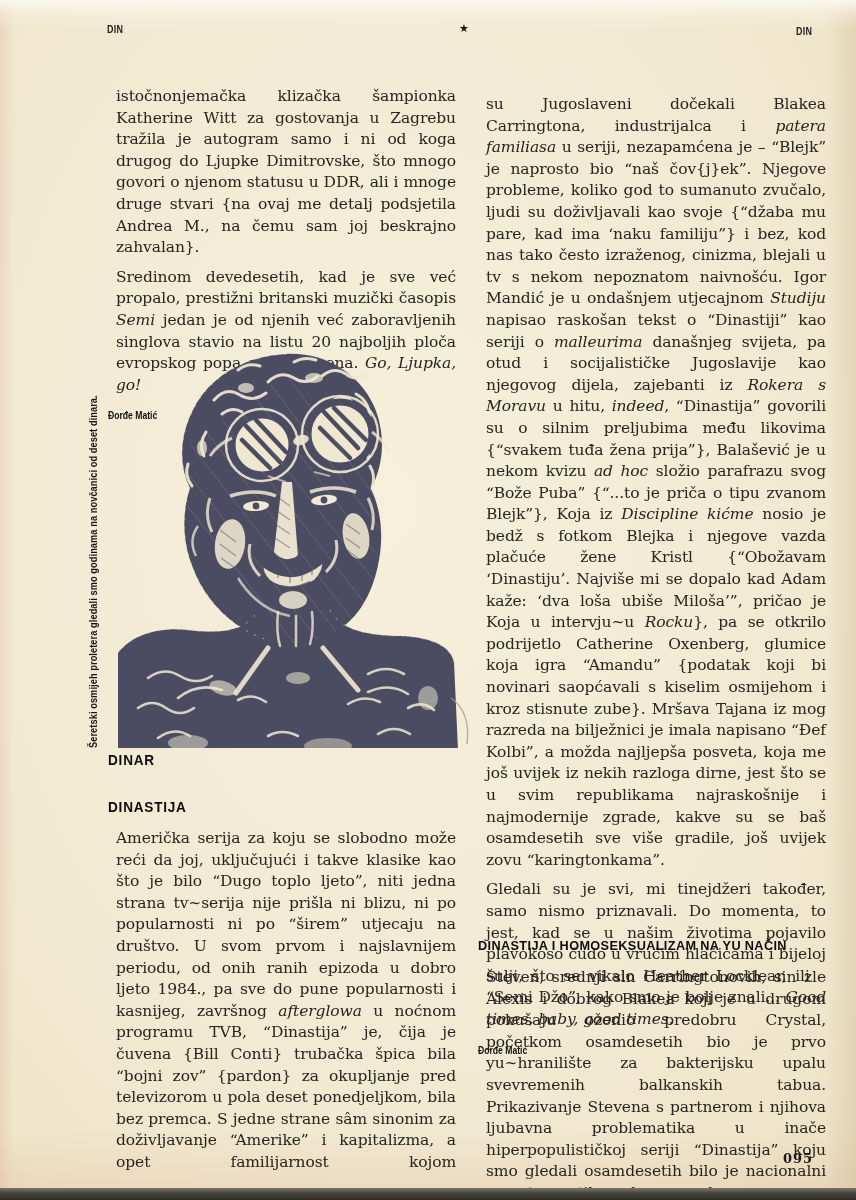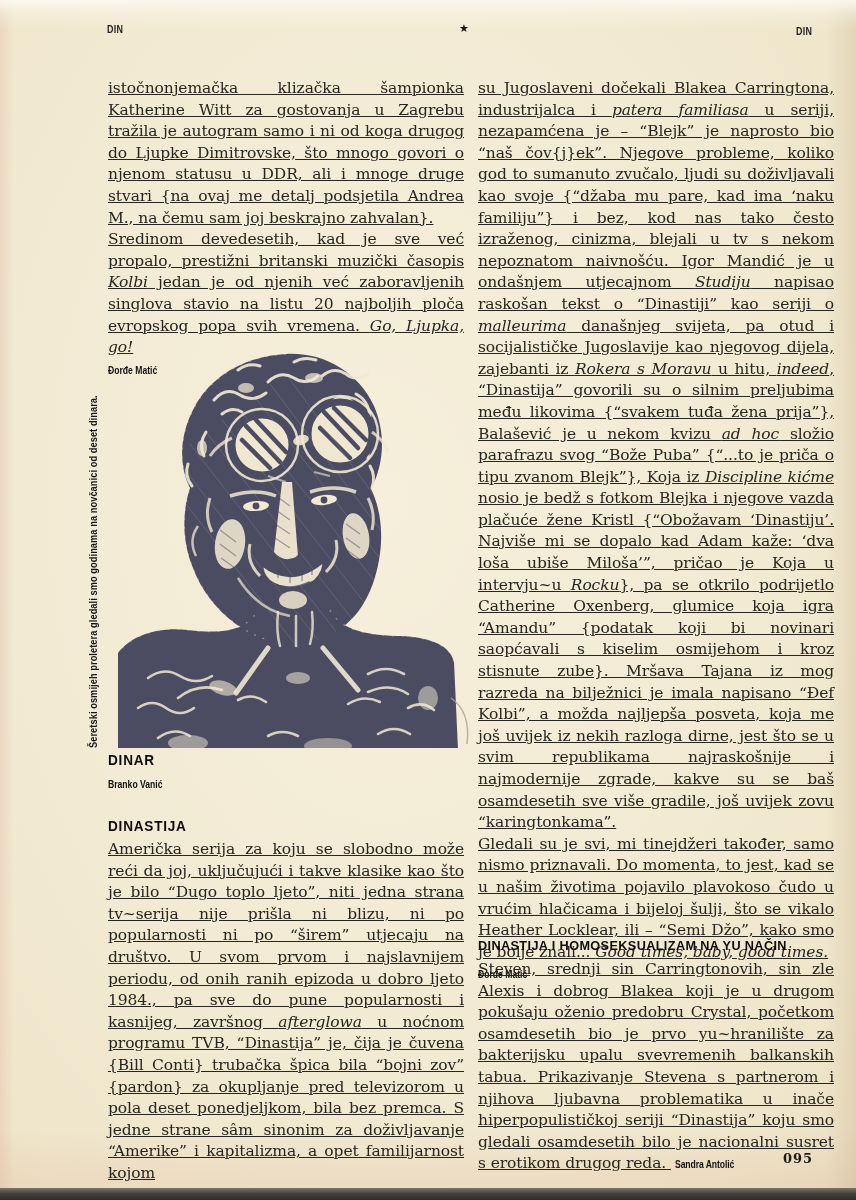--- a/index.html
+++ b/index.html
@@ -15,22 +15,22 @@
   }
   .page{position:absolute;inset:0;border-radius:29px;}
   .din{
     position:absolute;font-family:"Liberation Sans",sans-serif;font-weight:bold;
     font-size:10.5px;letter-spacing:.4px;color:#1e1e1e;
     transform:scaleX(.85);transform-origin:0 0;
   }
   .star{position:absolute;left:459px;top:22px;font-size:11px;color:#181818;font-family:"DejaVu Sans",sans-serif;}
   .col{position:absolute;width:356px;}
   .body-text{
-    margin:0;font-size:15.5px;line-height:21.6px;color:#26251f;
-    text-align:justify;letter-spacing:-.1px;text-decoration:underline;
+    margin:8px;font-size:15.5px;line-height:21.6px;color:#26251f;
+    text-align:justify;letter-spacing:-.1px;
   }
   .body-text i{font-style:italic;}
   .justify-last{text-align-last:justify;}
   .entry-heading{
     display:inline-block;margin:0 0 5px 0;
     font-family:"Liberation Sans",sans-serif;font-weight:bold;
     font-size:14px;line-height:16px;letter-spacing:.8px;color:#0c0c0c;
     transform:scaleX(.97);transform-origin:0 50%;
   }
   .entry-heading.wide{font-size:13.5px;letter-spacing:.4px;white-space:nowrap;transform:scaleX(.94);}
@@ -65,21 +65,21 @@
 <div class="page">
 
   <span class="din" style="left:107px;top:23px">DIN</span>
   <span class="star">★</span>
   <span class="din" style="left:796px;top:25px">DIN</span>
 
   <div class="vertical-caption">Šeretski osmijeh proletera gledali smo godinama na novčanici od deset dinara.</div>
 
   <div class="col" style="left:108px;top:78px">
     <p class="body-text">istočnonjemačka klizačka šampionka Katherine Witt za gostovanja u Zagrebu tražila je autogram samo i ni od koga drugog do Ljupke Dimitrovske, što mnogo govori o njenom statusu u DDR, ali i mnoge druge stvari {na ovaj me detalj podsjetila Andrea M., na čemu sam joj beskrajno zahvalan}.</p>
-    <p class="body-text">Sredinom devedesetih, kad je sve već propalo, prestižni britanski muzički časopis <i>Kolbi</i> jedan je od njenih već zaboravljenih singlova stavio na listu 20 najboljih ploča evropskog popa svih vremena. <i>Go, Ljupka, go!</i></p>
+    <p class="body-text">Sredinom devedesetih, kad je sve već propalo, prestižni britanski muzički časopis <i>Semi</i> jedan je od njenih već zaboravljenih singlova stavio na listu 20 najboljih ploča evropskog popa svih vremena. <i>Go, Ljupka, go!</i></p>
     <div><span class="byline">Đorđe Matić</span></div>
   </div>
 
   <figure class="illustration">
     <svg width="344" height="400" viewBox="0 0 344 400">
       <defs>
         <clipPath id="clip-head">
           <path d="M168,6 C130,8 94,26 76,60 C62,86 60,116 72,140 C64,164 64,194 75,220 C87,252 114,280 147,291 L150,306 L206,306 L209,288 C238,276 255,247 261,212 C266,185 262,159 253,141 C266,116 268,86 256,58 C240,24 206,4 168,6 Z"></path>
         </clipPath>
         <clipPath id="clip-torso">
@@ -221,30 +221,29 @@
         <path d="M136,48 L268,218"></path>
           <path d="M152,36 L270,192"></path>
           <path d="M168,26 L268,164"></path>
       </g>
     </svg>
   </figure>
 
   <div class="col" style="left:108px;top:750px">
     <section class="entry">
       <h3 class="entry-heading">DINAR</h3>
-      <div><span class="byline">Branko Vanić</span></div>
     </section>
     <div class="gap-entry"></div>
     <section class="entry">
       <h3 class="entry-heading">DINASTIJA</h3>
       <p class="body-text justify-last">Američka serija za koju se slobodno može reći da joj, uključujući i takve klasike kao što je bilo “Dugo toplo ljeto”, niti jedna strana tv~serija nije prišla ni blizu, ni po popularnosti ni po “širem” utjecaju na društvo. U svom prvom i najslavnijem periodu, od onih ranih epizoda u dobro ljeto 1984., pa sve do pune popularnosti i kasnijeg, završnog <i>afterglowa</i> u noćnom programu TVB, “Dinastija” je, čija je čuvena {Bill Conti} trubačka špica bila “bojni zov” {pardon} za okupljanje pred televizorom u pola deset ponedjeljkom, bila bez premca. S jedne strane sâm sinonim za doživljavanje “Amerike” i kapitalizma, a opet familijarnost kojom</p>
     </section>
   </div>
 
-  <div class="col" style="left:478px;top:78px">
+  <div class="col" style="left:478px;top:86px">
     <p class="body-text">su Jugoslaveni dočekali Blakea Carringtona, industrijalca i <i>patera familiasa</i> u seriji, nezapamćena je – “Blejk” je naprosto bio “naš čov{j}ek”. Njegove probleme, koliko god to sumanuto zvučalo, ljudi su doživljavali kao svoje {“džaba mu pare, kad ima ‘naku familiju”} i bez, kod nas tako često izraženog, cinizma, blejali u tv s nekom nepoznatom naivnošću. Igor Mandić je u ondašnjem utjecajnom <i>Studiju</i> napisao raskošan tekst o “Dinastiji” kao seriji o <i>malleurima</i> današnjeg svijeta, pa otud i socijalističke Jugoslavije kao njegovog dijela, zajebanti iz <i>Rokera s Moravu</i> u hitu, <i>indeed</i>, “Dinastija” govorili su o silnim preljubima među likovima {“svakem tuđa žena prija”}, Balašević je u nekom kvizu <i>ad hoc</i> složio parafrazu svog “Bože Puba” {“...to je priča o tipu zvanom Blejk”}, Koja iz <i>Discipline kićme</i> nosio je bedž s fotkom Blejka i njegove vazda plačuće žene Kristl {“Obožavam ‘Dinastiju’. Najviše mi se dopalo kad Adam kaže: ‘dva loša ubiše Miloša’”, pričao je Koja u intervju~u <i>Rocku</i>}, pa se otkrilo podrijetlo Catherine Oxenberg, glumice koja igra “Amandu” {podatak koji bi novinari saopćavali s kiselim osmijehom i kroz stisnute zube}. Mršava Tajana iz mog razreda na bilježnici je imala napisano “Đef Kolbi”, a možda najljepša posveta, koja me još uvijek iz nekih razloga dirne, jest što se u svim republikama najraskošnije i najmodernije zgrade, kakve su se baš osamdesetih sve više gradile, još uvijek zovu “karingtonkama”.</p>
     <p class="body-text">Gledali su je svi, mi tinejdžeri također, samo nismo priznavali. Do momenta, to jest, kad se u našim životima pojavilo plavokoso čudo u vrućim hlačicama i bijeloj šulji, što se vikalo Heather Locklear, ili – “Semi Džo”, kako smo je bolje znali... <i>Good times, baby, good times.</i></p>
     <div><span class="byline">Đorđe Matić</span></div>
   </div>
 
   <div class="col" style="left:478px;top:935px">
     <section class="entry">
       <h3 class="entry-heading wide">DINASTIJA I HOMOSEKSUALIZAM NA YU NAČIN</h3>
       <p class="body-text"><span>Steven, srednji sin Carringtonovih, sin zle Alexis i dobrog Blakea koji je u drugom pokušaju oženio predobru Crystal, početkom osamdesetih bio je prvo yu~hranilište za bakterijsku upalu svevremenih balkanskih tabua. Prikazivanje Stevena s partnerom i njihova ljubavna problematika u inače hiperpopulističkoj seriji “Dinastija” koju smo gledali osamdesetih bilo je nacionalni susret s erotikom drugog reda.</span> <span class="byline inline">Sandra Antolić</span></p>
     </section>

